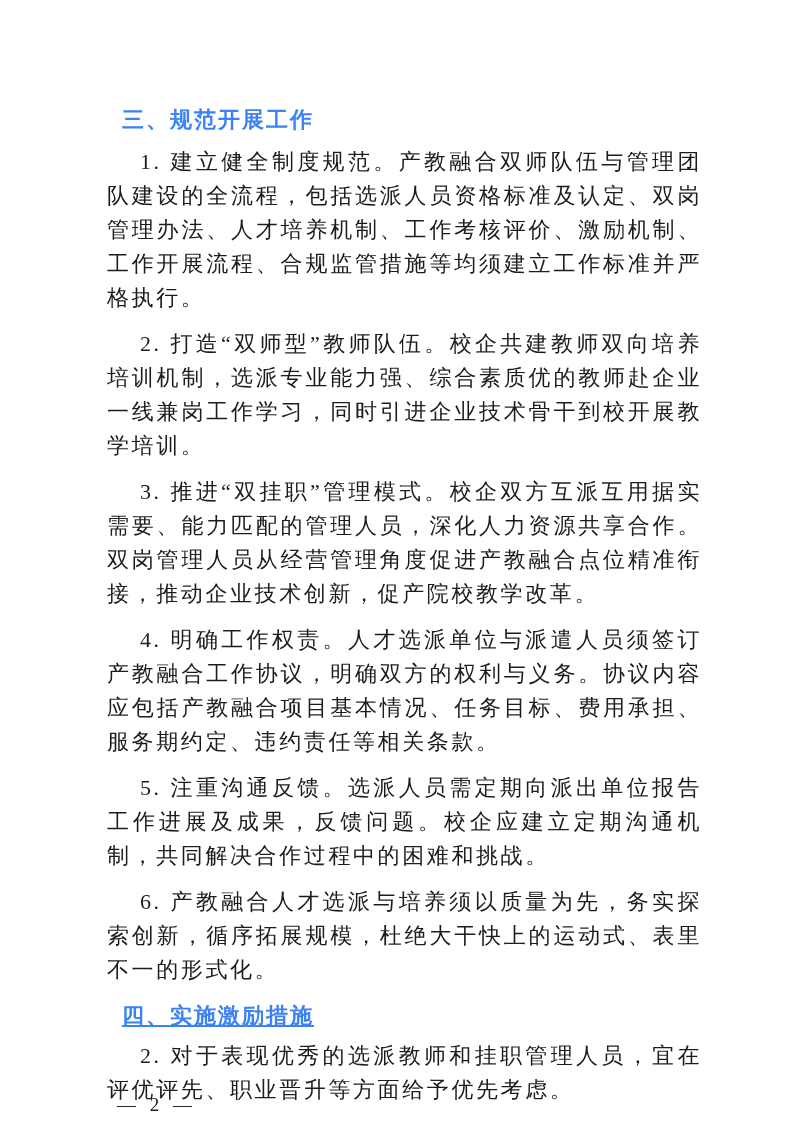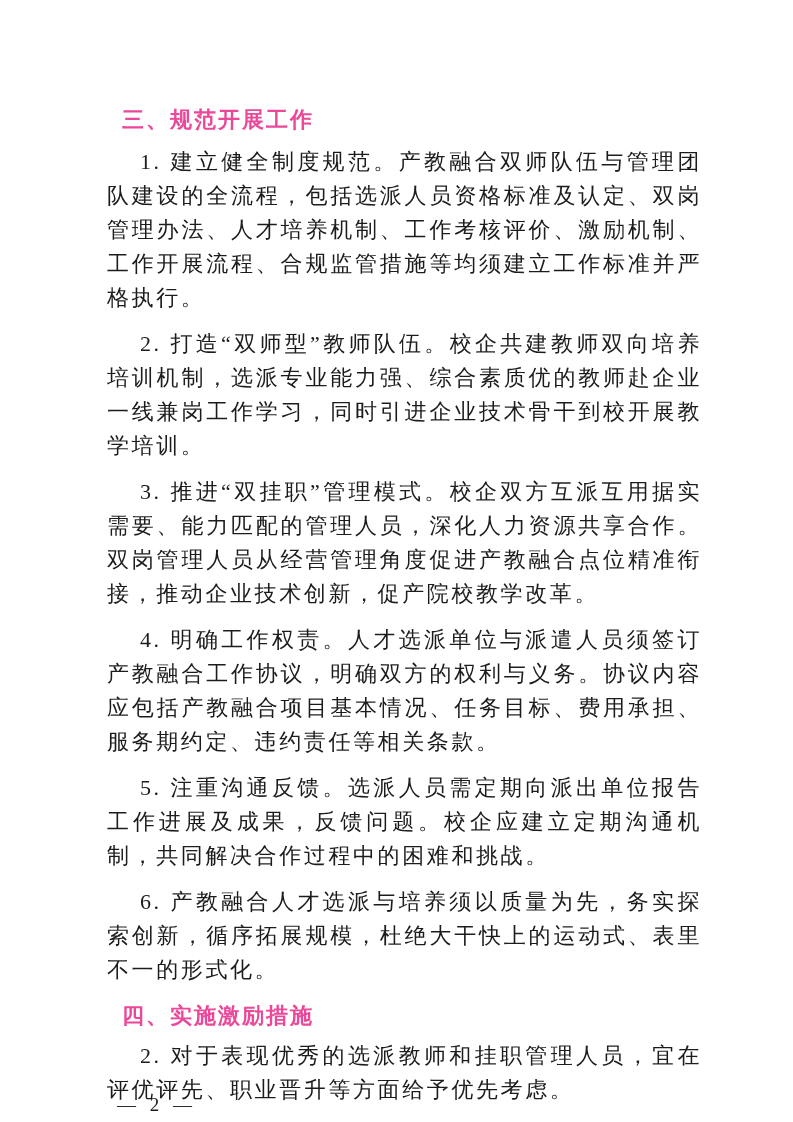--- a/index.html
+++ b/index.html
@@ -22,24 +22,25 @@
     top: 103px;
     width: 595px;
   }
   .section-heading {
     font-family: "Liberation Sans", "DejaVu Sans", sans-serif;
     font-weight: bold;
     font-size: 22px;
     line-height: 34px;
     letter-spacing: 2px;
     margin: 0 0 8px 15px;
-    color: #ec4899;
+    color: #3b82f6;
   }
   .section-heading.second {
     margin-bottom: 6px;
+    text-decoration: underline;
   }
   .body-para {
     font-size: 22px;
     line-height: 34px;
     letter-spacing: 2.6px;
     text-align: justify;
     text-justify: inter-character;
     text-indent: 33px;
     margin: 0 0 12px 0;
     color: #1c1c1c;

